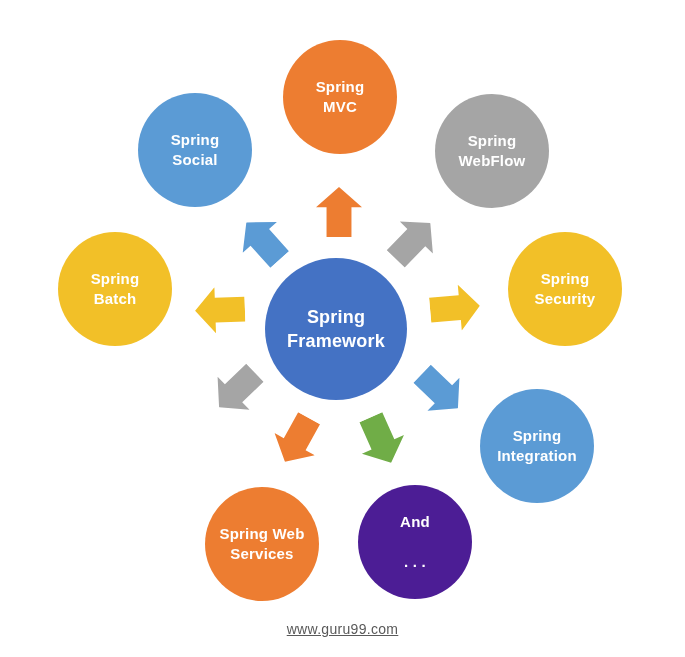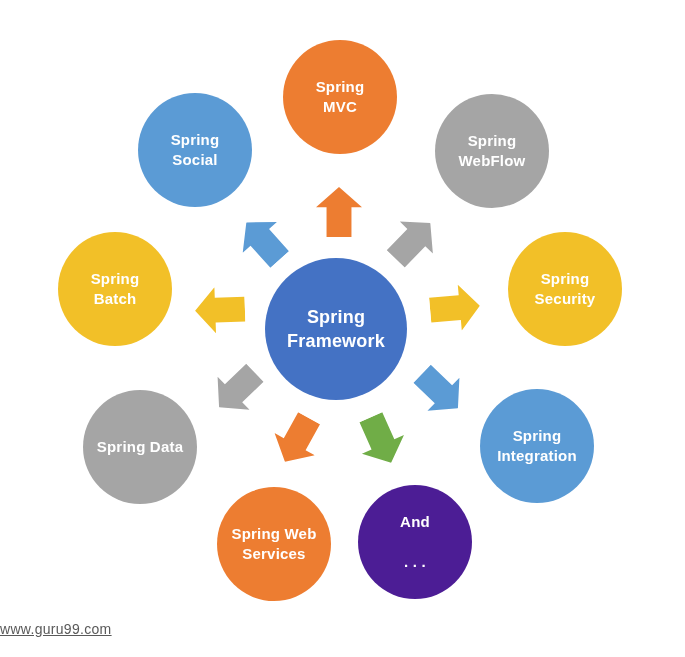--- a/index.html
+++ b/index.html
@@ -28,21 +28,21 @@
   }
   .circle .label { white-space: pre-line; }
   .n-center { left: 265px; top: 258px; width: 142px; height: 142px; font-size: 18px; }
   .n-mvc         { left: 283px; top: 40px; }
   .n-social      { left: 138px; top: 93px; }
   .n-webflow     { left: 435px; top: 94px; }
   .n-batch       { left: 58px;  top: 232px; }
   .n-security    { left: 508px; top: 232px; }
   .n-data        { left: 83px;  top: 390px; }
   .n-integration { left: 480px; top: 389px; }
-  .n-webservices { left: 217px; top: 487px; justify-content: center; }
+  .n-webservices { left: 205px; top: 487px; justify-content: center; }
   .n-and         { left: 358px; top: 485px; }
 
   .arrow {
     position: absolute;
     width: 46px;
     height: 50px;
   }
   .arrow svg { display: block; width: 100%; height: 100%; }
   .a-mvc         { left: 316px; top: 187px; transform: rotate(0deg); }
   .a-social      { left: 240px; top: 216px; transform: rotate(-42deg); }
@@ -52,20 +52,21 @@
   .a-data        { left: 214px; top: 365px; transform: rotate(-134deg); }
   .a-integration { left: 417px; top: 366px; transform: rotate(134deg); }
   .a-webservices { left: 274px; top: 415px; transform: rotate(209deg); }
   .a-and         { left: 358px; top: 415px; transform: rotate(156deg); }
 
   .footer {
     position: absolute;
     left: 0;
     right: 0;
     top: 620px;
+    text-align: center;
   }
   .footer-link {
     color: #595959;
     font-size: 14px;
     text-decoration: underline;
     cursor: pointer;
     letter-spacing: 0.3px;
   }
 </style>
 </head>
@@ -85,23 +86,20 @@
     <span class="label">Spring
 WebFlow</span>
   </div>
   <div class="circle n-batch" style="background-color: rgb(242, 192, 40);">
     <span class="label">Spring
 Batch</span>
   </div>
   <div class="circle n-security" style="background-color: rgb(242, 192, 40);">
     <span class="label">Spring
 Security</span>
-  </div>
-  <div class="circle n-data" style="background-color: rgb(165, 165, 165);">
-    <span class="label">Spring Data</span>
   </div>
   <div class="circle n-integration" style="background-color: rgb(91, 155, 213);">
     <span class="label">Spring
 Integration</span>
   </div>
   <div class="circle n-webservices" style="background-color: rgb(237, 125, 49);">
     <span class="label">Spring Web
 Services</span>
   </div>
   <div class="circle n-and" style="background-color: #4c1d95;">

